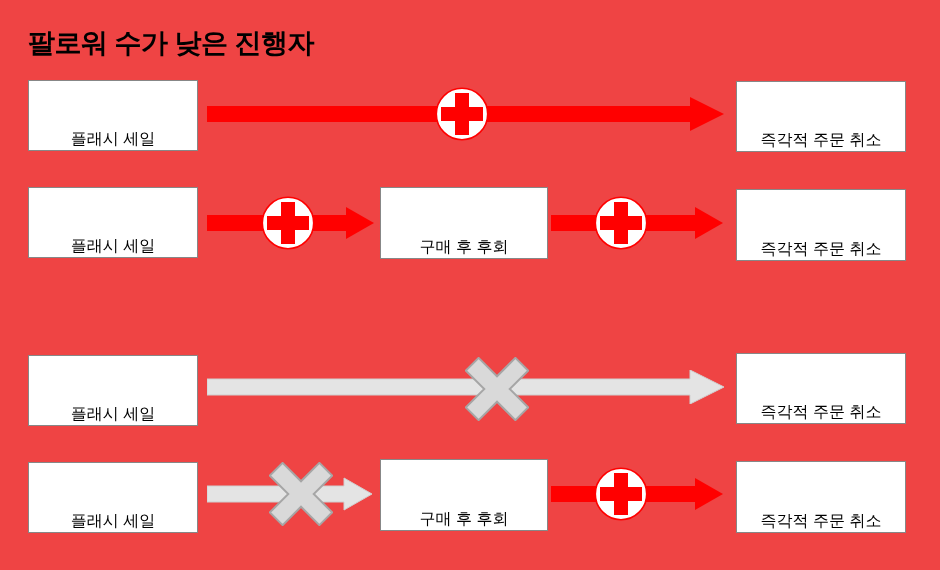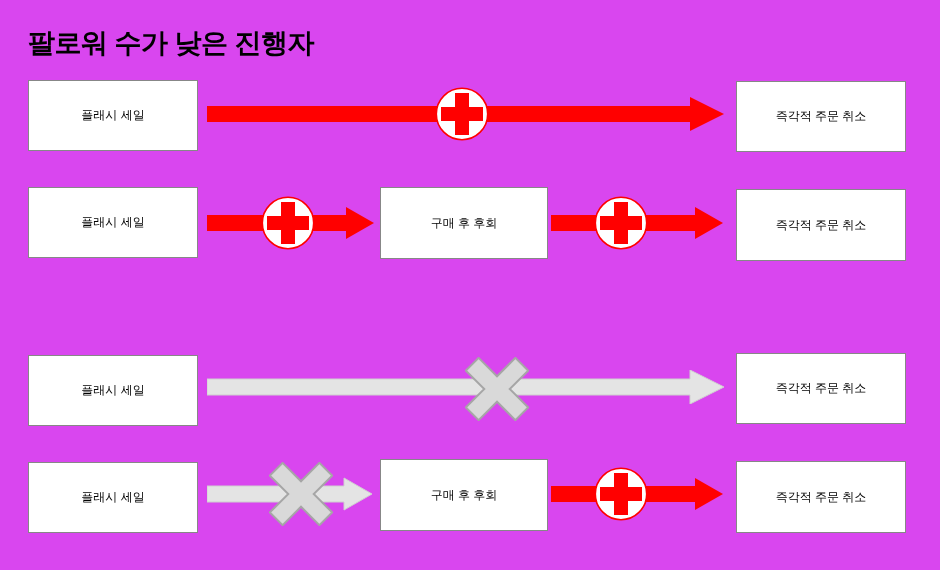--- a/index.html
+++ b/index.html
@@ -5,21 +5,21 @@
   html, body {
     margin: 0;
     padding: 0;
     background: #ffffff;
     font-family: "Liberation Sans", sans-serif;
   }
   .canvas {
     position: relative;
     width: 940px;
     height: 570px;
-    background: #d946ef;
+    background: #ef4444;
     overflow: hidden;
   }
   .section-title {
     position: absolute;
     left: 28px;
     font-size: 27px;
     font-weight: 800;
     color: #000000;
     letter-spacing: -0.5px;
     line-height: 1.05;
@@ -27,23 +27,23 @@
   }
   .title-low  { top: 29px; }
   .title-high { top: 312px; }
 
   .node-box {
     position: absolute;
     box-sizing: border-box;
     background: #ffffff;
     border: 1.5px solid #878787;
     display: flex;
-    align-items: center;
+    align-items: flex-end;
     justify-content: center;
-    font-size: 12px;
+    font-size: 16px;
     color: #000000;
     white-space: nowrap;
   }
   
   .a1 { left: 28px;  top: 80px;  width: 170px; height: 71px; }
   .b1 { left: 736px; top: 81px;  width: 170px; height: 71px; }
   
   .a2 { left: 28px;  top: 187px; width: 170px; height: 71px; }
   .m2 { left: 380px; top: 187px; width: 168px; height: 72px; }
   .b2 { left: 736px; top: 189px; width: 170px; height: 72px; }

